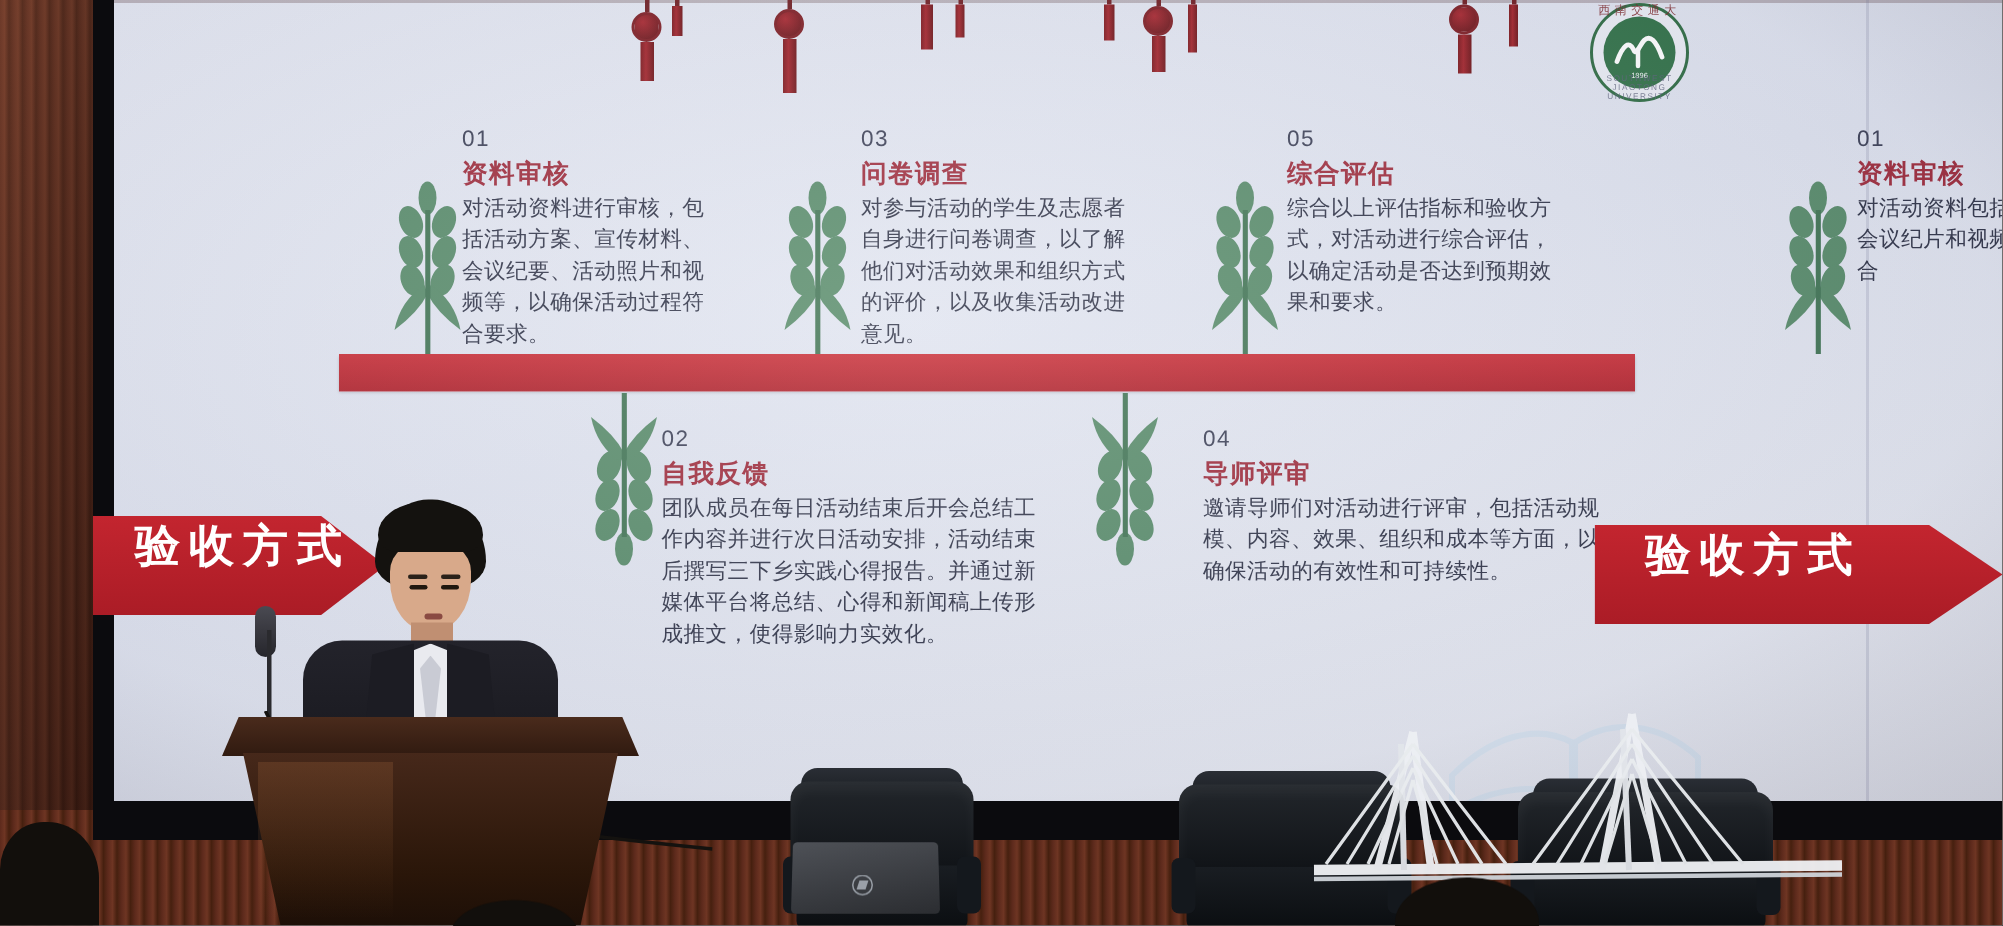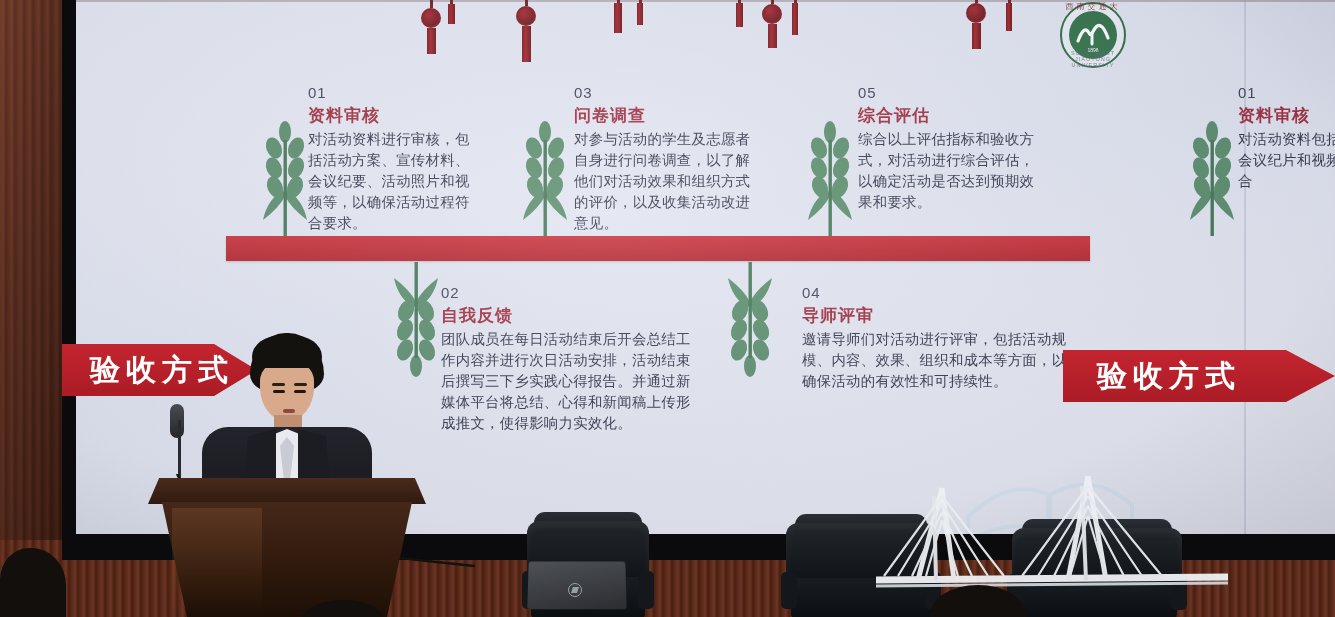--- a/index.html
+++ b/index.html
@@ -67,23 +67,23 @@
   
   .card { position:absolute; }
   .num { font-size:15px; color:#3b3f55; letter-spacing:1px; line-height:1.1;
          font-weight:400; }
   .ttl { font-size:17px; color:#9e2a3a; font-weight:700; line-height:1.35;
          margin-top:3px; letter-spacing:1px; }
   .body { font-size:14.4px; color:#2e3246; line-height:1.45; letter-spacing:.3px;
           margin-top:2px; }
 
   
-  .arrow { position:absolute; height:52px;
+  .arrow { position:absolute; height:66px;
      background:linear-gradient(180deg,#c3252f,#ab1c26);
-     display:flex; align-items:center; }
+     display:flex; align-items:flex-start; }
   .arrow .txt { color:#fff; font-size:30px; font-weight:700; letter-spacing:6px; }
   .arrow.left  { left:62px;  top:344px; width:195px; padding-left:28px;
      clip-path:polygon(0 0, 78% 0, 100% 50%, 78% 100%, 0 100%); }
   .arrow.right { left:1063px; top:350px; width:272px; padding-left:34px;
      clip-path:polygon(0 0, 82% 0, 100% 50%, 82% 100%, 0 100%); }
 
   
   .dup-divider { position:absolute; left:1168px; top:0; width:2px; height:534px;
      background:rgba(120,125,155,.22); }
 

